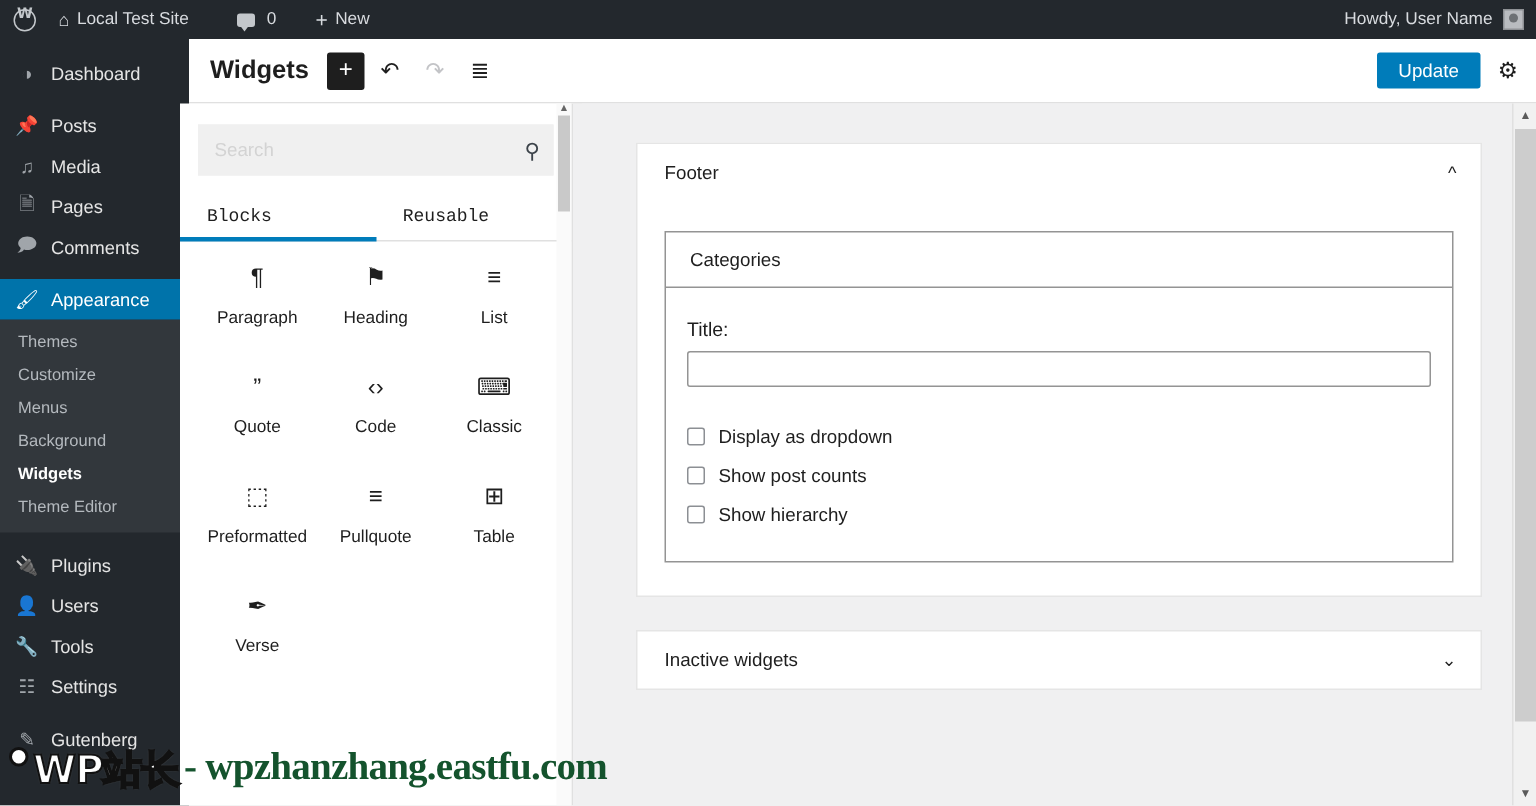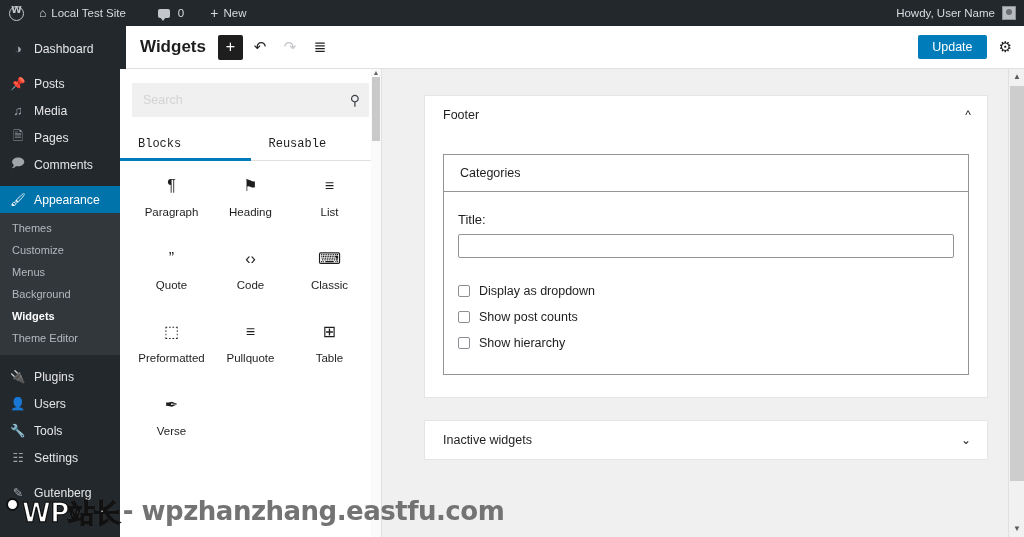--- a/index.html
+++ b/index.html
@@ -171,21 +171,21 @@
     font-size: 26px; font-weight: bold; letter-spacing: -.5px; z-index: 40;
     font-family: "DejaVu Sans", sans-serif;
   }
   .wm-outline {
     color: transparent; -webkit-text-stroke: 1.4px #111; text-shadow: 0 0 1px #fff;
   }
   .wm-dot {
     width: 13px; height: 13px; border-radius: 50%; background: #fff; border: 2px solid #111;
     position: relative; top: 2px;
   }
-  .wm-solid { color: #737373; }
+  .wm-solid { color: #14532d; font-family: Liberation Serif, serif; }
 </style>
 </head>
 <body>
 
 <div class="screen">
 
   <div class="adminbar">
     <div class="ab-item ab-logo">
       <span class="wp-logo-circle"></span>
     </div>

